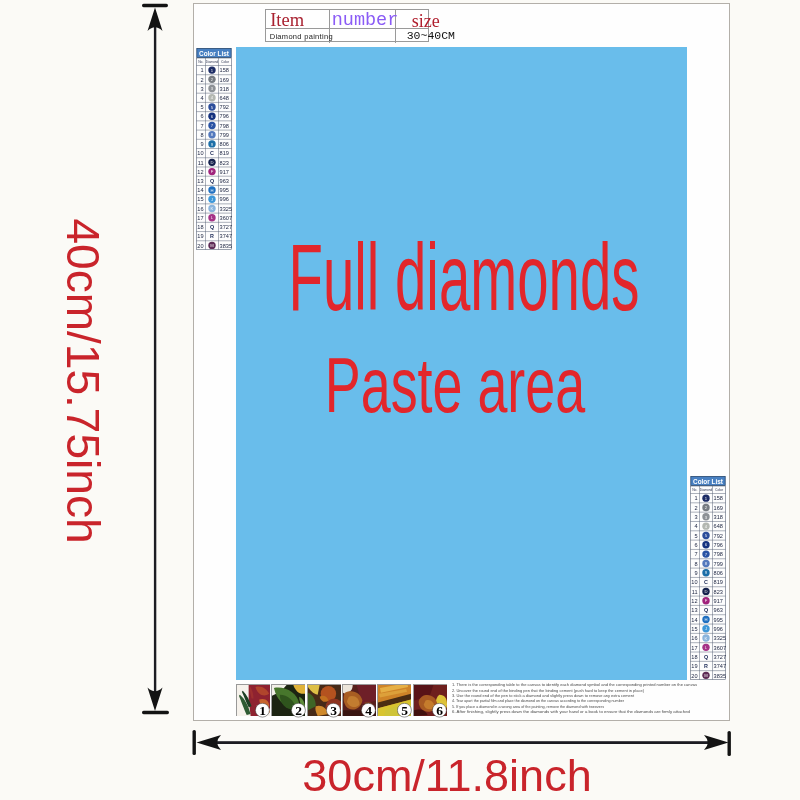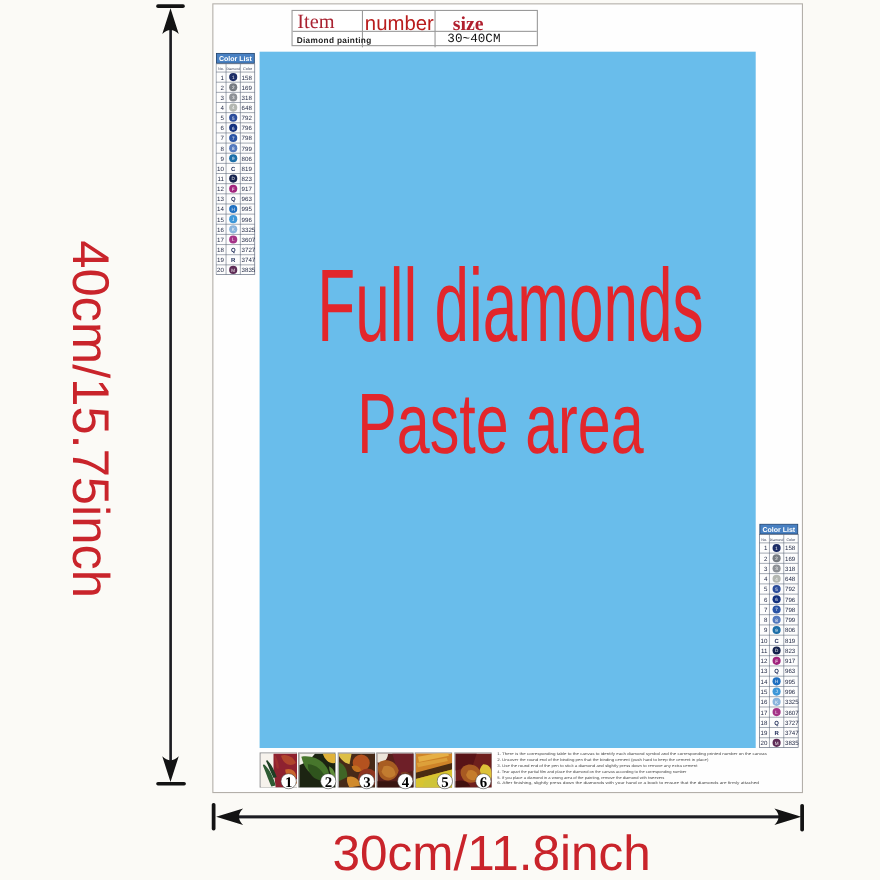--- a/index.html
+++ b/index.html
@@ -15,32 +15,32 @@
 <div class="abs" style="left:236px;top:47px;width:451px;height:633px;background:#69bdeb;"></div>
 
 <div class="abs" style="left:463.9px;top:282px;width:0;height:0;">
   <div style="position:absolute;transform:translate(-50%,-54%) scaleX(0.60);white-space:nowrap;font-family:'Liberation Sans',sans-serif;font-size:94px;color:#e2262b;">Full diamonds</div>
 </div>
 
 <div class="abs" style="left:455px;top:389px;width:0;height:0;">
   <div style="position:absolute;transform:translate(-50%,-54%) scaleX(0.69);white-space:nowrap;font-family:'Liberation Sans',sans-serif;font-size:78px;color:#e2262b;">Paste area</div>
 </div>
 
-<div class="abs" style="left:264.7px;top:9px;width:224px;height:33px;background:#fff;border:1px solid #9a9a9a;box-sizing:border-box;">
+<div class="abs" style="left:264.7px;top:9px;width:164px;height:33px;background:#fff;border:1px solid #9a9a9a;box-sizing:border-box;">
   <div style="position:absolute;left:0;top:0;width:100%;height:18.6px;border-bottom:1px solid #9a9a9a;box-sizing:border-box;"></div>
   <div style="position:absolute;left:63.8px;top:0;width:1px;height:33px;background:#9a9a9a;"></div>
   <div style="position:absolute;left:129.4px;top:0;width:1px;height:33px;background:#9a9a9a;"></div>
 
   <div style="position:absolute;left:4.5px;top:0px;font-family:'Liberation Serif',serif;font-size:18.5px;color:#a92231;">Item</div>
 
-  <div style="position:absolute;left:66px;top:0px;font-family:Liberation Sans, sans-serif;font-size:18.5px;color:#b91c1c;">number</div>
-
-  <div style="position:absolute;left:146px;top:0.5px;font-family:'Liberation Serif',serif;font-size:18px;font-weight:bold;color:#b01f2e;text-align:right;">size</div>
-
-  <div style="position:absolute;left:4px;top:21.5px;font-family:'Liberation Sans',sans-serif;font-size:7.5px;letter-spacing:0.3px;color:#222;font-weight:bold;">Diamond  painting</div>
+  <div style="position:absolute;left:66px;top:0px;font-family:Liberation Mono, monospace;font-size:18.5px;color:#8b5cf6;">number</div>
+
+  <div style="position:absolute;left:146px;top:0.5px;font-family:'Liberation Serif',serif;font-size:18px;font-weight:normal;color:#b01f2e;text-align:right;">size</div>
+
+  <div style="position:absolute;left:4px;top:21.5px;font-family:'Liberation Sans',sans-serif;font-size:7.5px;letter-spacing:0.3px;color:#222;">Diamond  painting</div>
 
   <div style="position:absolute;left:141px;top:19px;font-family:Liberation Mono, monospace;font-size:11.5px;color:#111;">30~40CM</div>
 </div>
 
 <div class="abs" style="left:195.5px;top:48px;">
 <svg width="37" height="202" viewBox="0 0 37 202">
 <rect x="0.8" y="0.5" width="34.4" height="9.0" fill="#4880c2" stroke="#23456e" stroke-width="0.8"></rect>
 <text x="18.0" y="7.6" font-family="Liberation Sans, sans-serif" font-size="6.4" font-weight="bold" fill="#ffffff" text-anchor="middle">Color List</text>
 <rect x="0.4" y="10.0" width="35.2" height="191.6" fill="#fdfdfd" stroke="#5a6478" stroke-width="0.6"></rect>
 <line x1="9.5" y1="10.0" x2="9.5" y2="201.6" stroke="#5a6478" stroke-width="0.5"></line>

